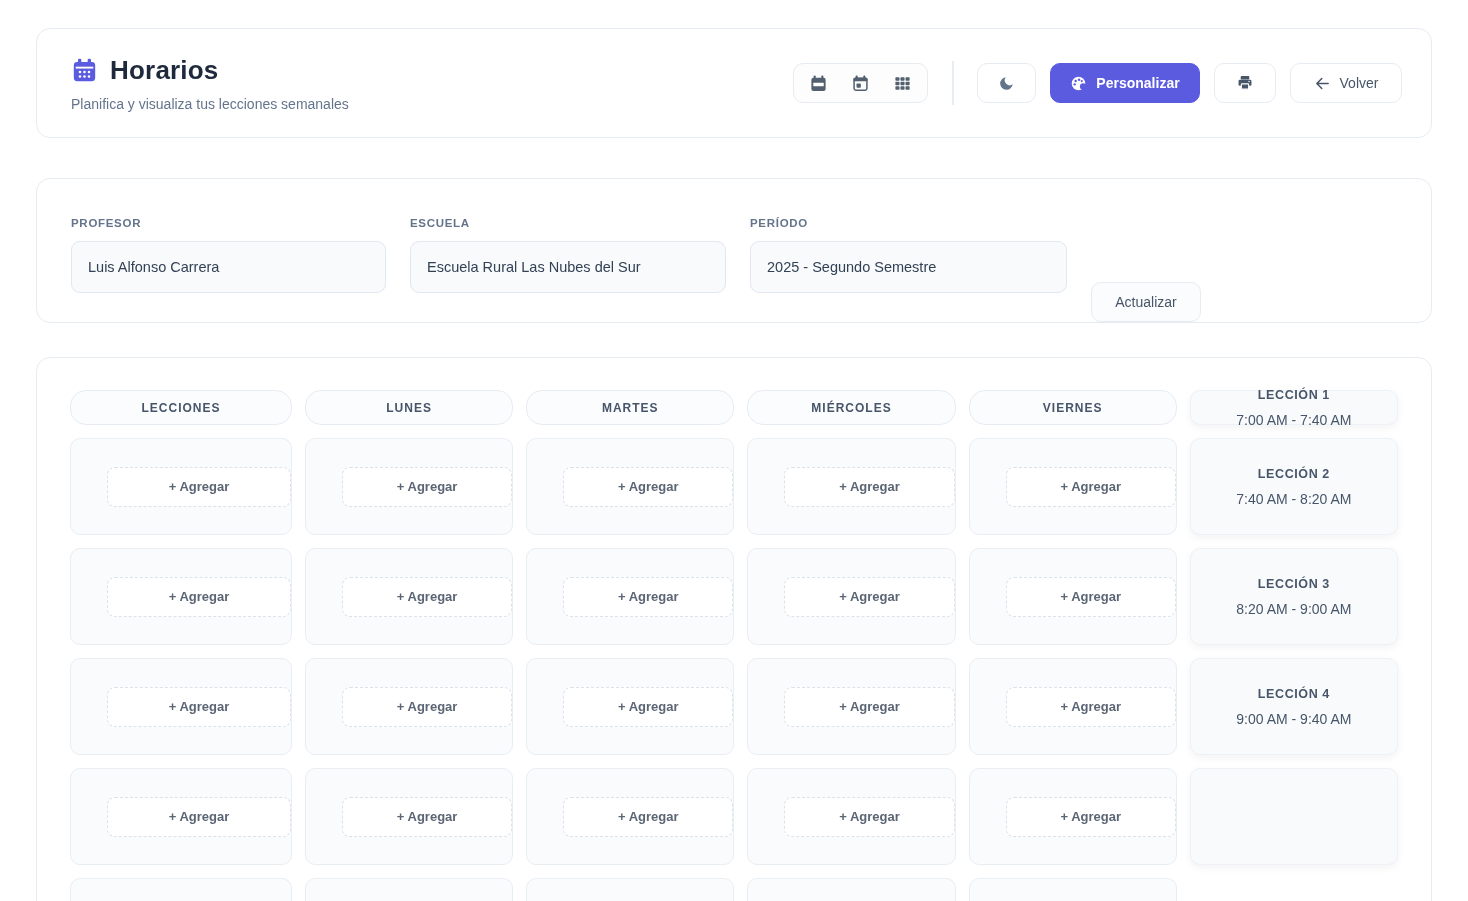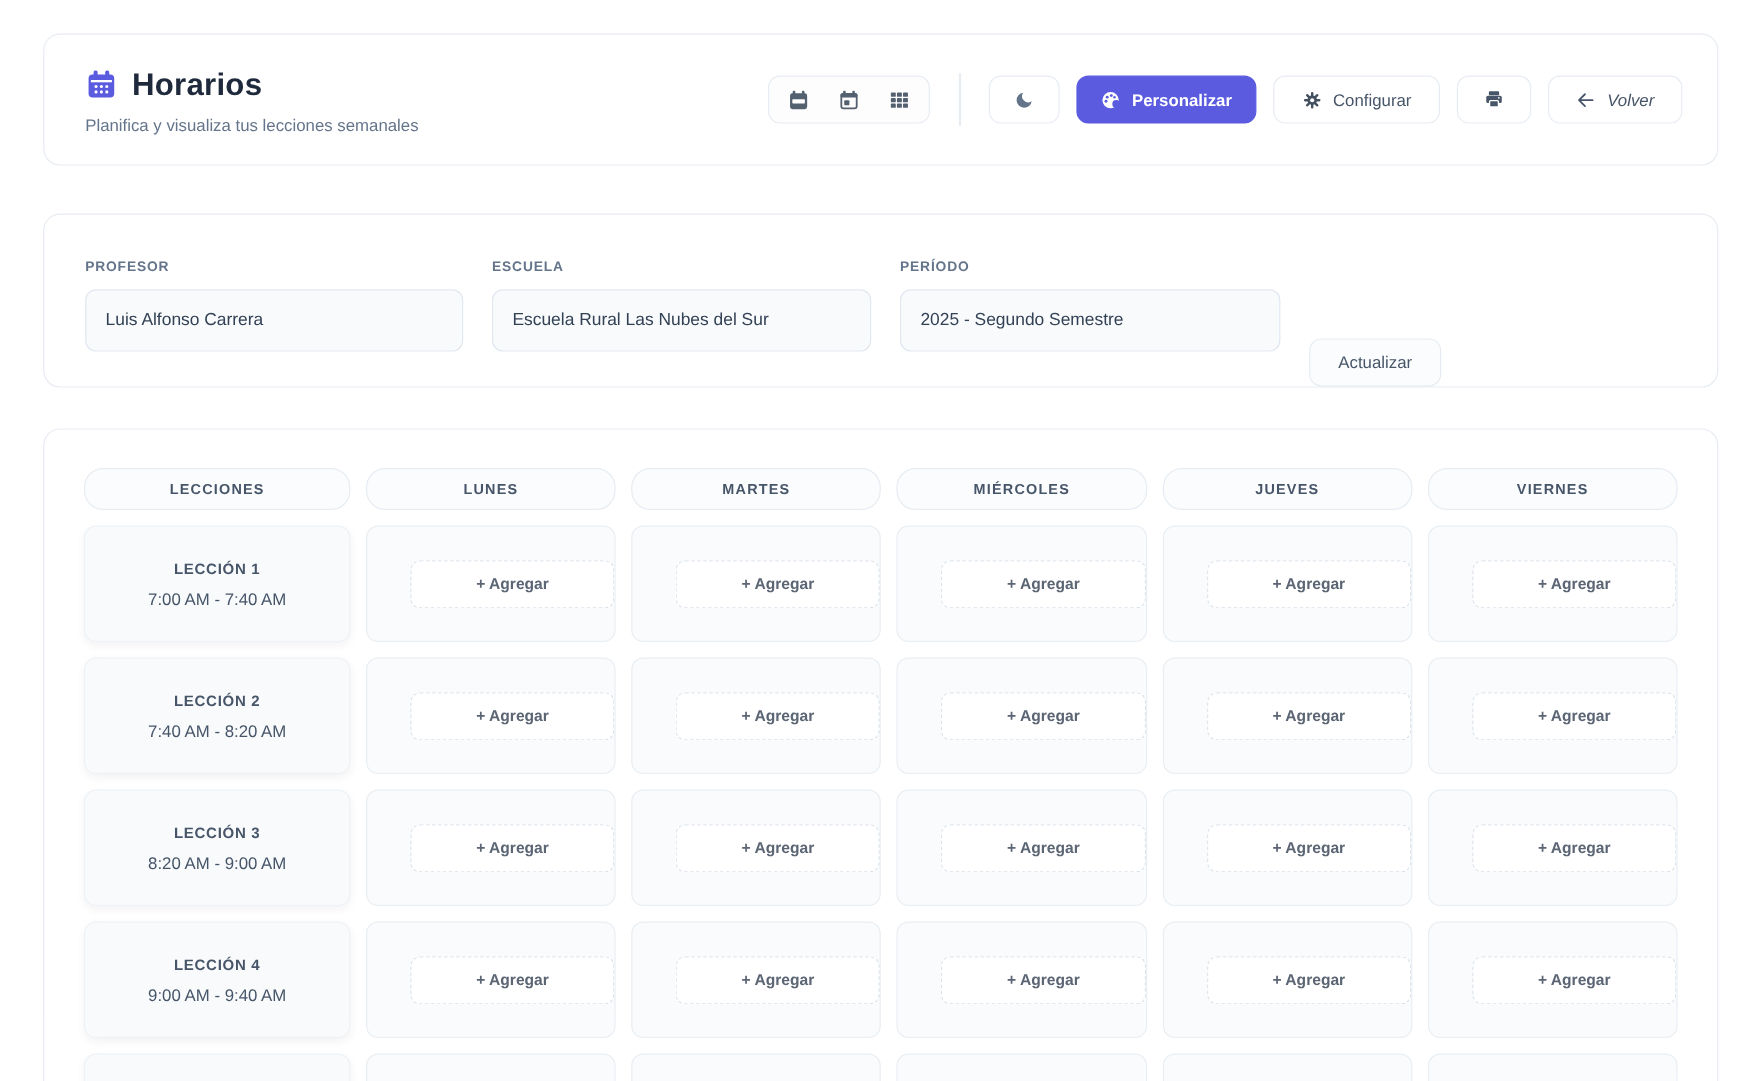--- a/index.html
+++ b/index.html
@@ -27,21 +27,21 @@
   .v-divider { width:2px; height:44px; background:#e8edf2; margin:0 23px 0 24px; }
   .btn { display:flex; align-items:center; justify-content:center; gap:9px;
          height:40px; border-radius:10px; border:1px solid #e7ecf2;
          background:#ffffff; color:#475569; font-size:14px; font-weight:500;
          cursor:pointer; font-family:inherit; }
   .btn-moon { width:59px; margin-right:14px; }
   .btn-primary { width:150px; background:#5b5be0; border-color:#5b5be0;
                  color:#ffffff; font-weight:600; margin-right:14px; }
   .btn-configure { width:139px; margin-right:14px; }
   .btn-print { width:62px; margin-right:14px; }
-  .btn-back { width:112px;font-style:italic; }
+  .btn-back { width:112px; }
 
   
   .filters-card { margin:40px 36px 0; height:145px; display:flex;
                   align-items:flex-start; padding:38px 34px 0; }
   .field { display:flex; flex-direction:column; margin-right:24px; }
   .field-label { font-size:11.5px; font-weight:700; color:#64748b;
                  letter-spacing:0.7px; margin-bottom:12px; }
   .field-input { height:52px; border:1px solid #e2e8f0; border-radius:9px;
                  background:#f8fafc; padding:0 16px; font-size:14.5px;
                  color:#334155; font-family:inherit; outline:none; }
@@ -151,35 +151,20 @@
             <circle cx="18.6" cy="16.4" r="4.6" fill="#5b5be0"></circle>
             <circle cx="8" cy="8.4" r="1.7" fill="#5b5be0"></circle>
             <circle cx="12.8" cy="6.6" r="1.7" fill="#5b5be0"></circle>
             <circle cx="6.6" cy="13.2" r="1.7" fill="#5b5be0"></circle>
             <circle cx="16.6" cy="8.6" r="1.5" fill="#5b5be0"></circle>
           </svg>
         </span>
         <span>Personalizar</span>
       </button>
 
-      <button class="btn btn-configure">
-        <span style="display:flex;">
-          <svg width="17" height="17" viewBox="0 0 24 24">
-            <g fill="#44505f">
-              <rect x="10.6" y="2.3" width="2.8" height="19.4" rx="1.2"></rect>
-              <rect x="10.6" y="2.3" width="2.8" height="19.4" rx="1.2" transform="rotate(45 12 12)"></rect>
-              <rect x="10.6" y="2.3" width="2.8" height="19.4" rx="1.2" transform="rotate(90 12 12)"></rect>
-              <rect x="10.6" y="2.3" width="2.8" height="19.4" rx="1.2" transform="rotate(135 12 12)"></rect>
-              <circle cx="12" cy="12" r="5.6"></circle>
-            </g>
-            <circle cx="12" cy="12" r="2.4" fill="#ffffff"></circle>
-          </svg>
-        </span>
-        <span>Configurar</span>
-      </button>
 
       <button class="btn btn-print">
         <span style="display:flex;">
           <svg width="18" height="18" viewBox="0 0 24 24">
             <rect x="6.3" y="2.6" width="11.4" height="4.6" rx="1" fill="#475569"></rect>
             <rect x="3.4" y="7.6" width="17.2" height="8.2" rx="1.8" fill="#475569"></rect>
             <circle cx="17.4" cy="10" r="1" fill="#ffffff"></circle>
             <rect x="7.1" y="13.2" width="9.8" height="7" rx="1" fill="#475569" stroke="#ffffff" stroke-width="1.5"></rect>
           </svg>
         </span>
@@ -211,21 +196,20 @@
     </div>
     <button class="btn btn-update">Actualizar</button>
   </div>
 
   <div class="card schedule-card">
     <div class="grid">
         <div class="hdr-cell">LECCIONES</div>
         <div class="hdr-cell">LUNES</div>
         <div class="hdr-cell">MARTES</div>
         <div class="hdr-cell">MIÉRCOLES</div>
-        <div class="hdr-cell">JUEVES</div>
         <div class="hdr-cell">VIERNES</div>
         <div class="lesson-cell">
           <div class="lesson-name">LECCIÓN 1</div>
           <div class="lesson-time">7:00 AM - 7:40 AM</div>
         </div>
         <div class="day-cell">
           <button class="add-btn">+ Agregar</button>
         </div>
         <div class="day-cell">
           <button class="add-btn">+ Agregar</button>

